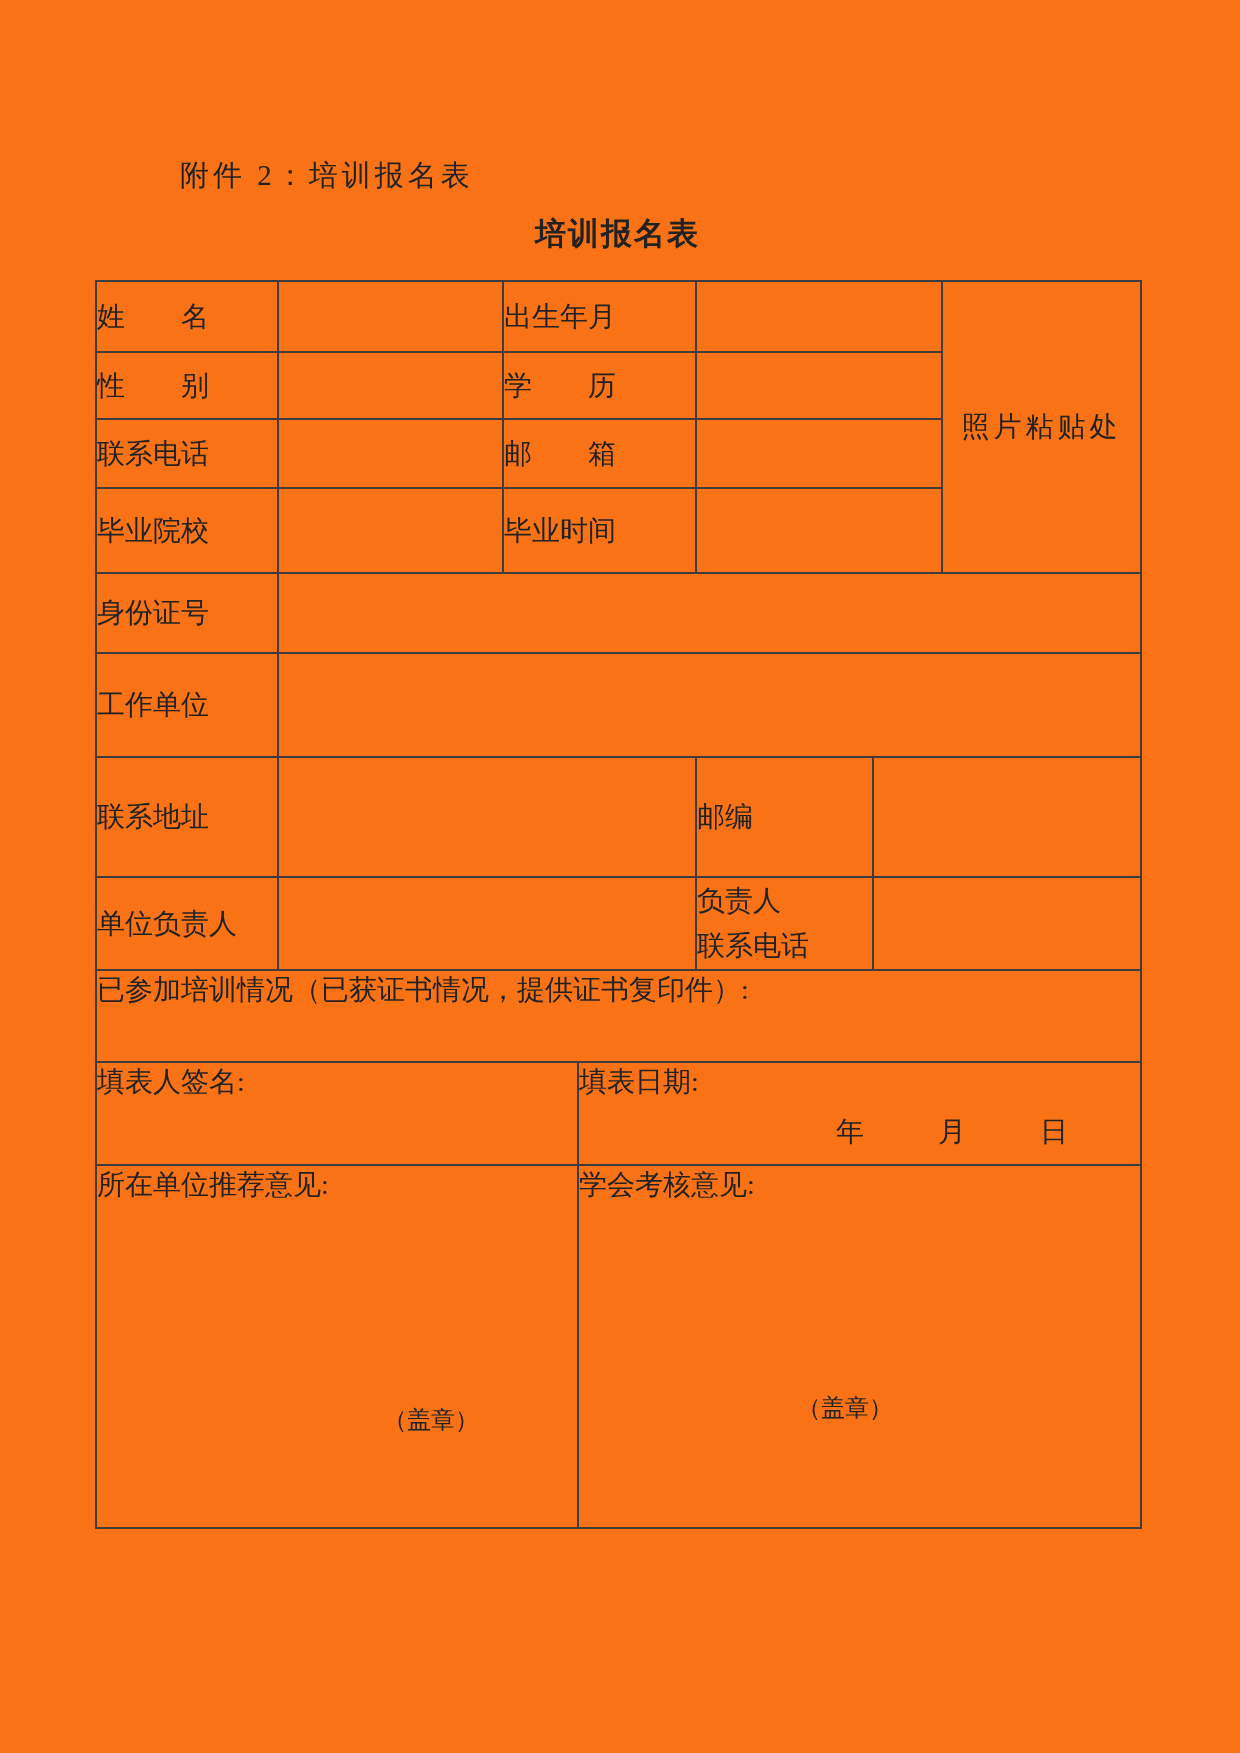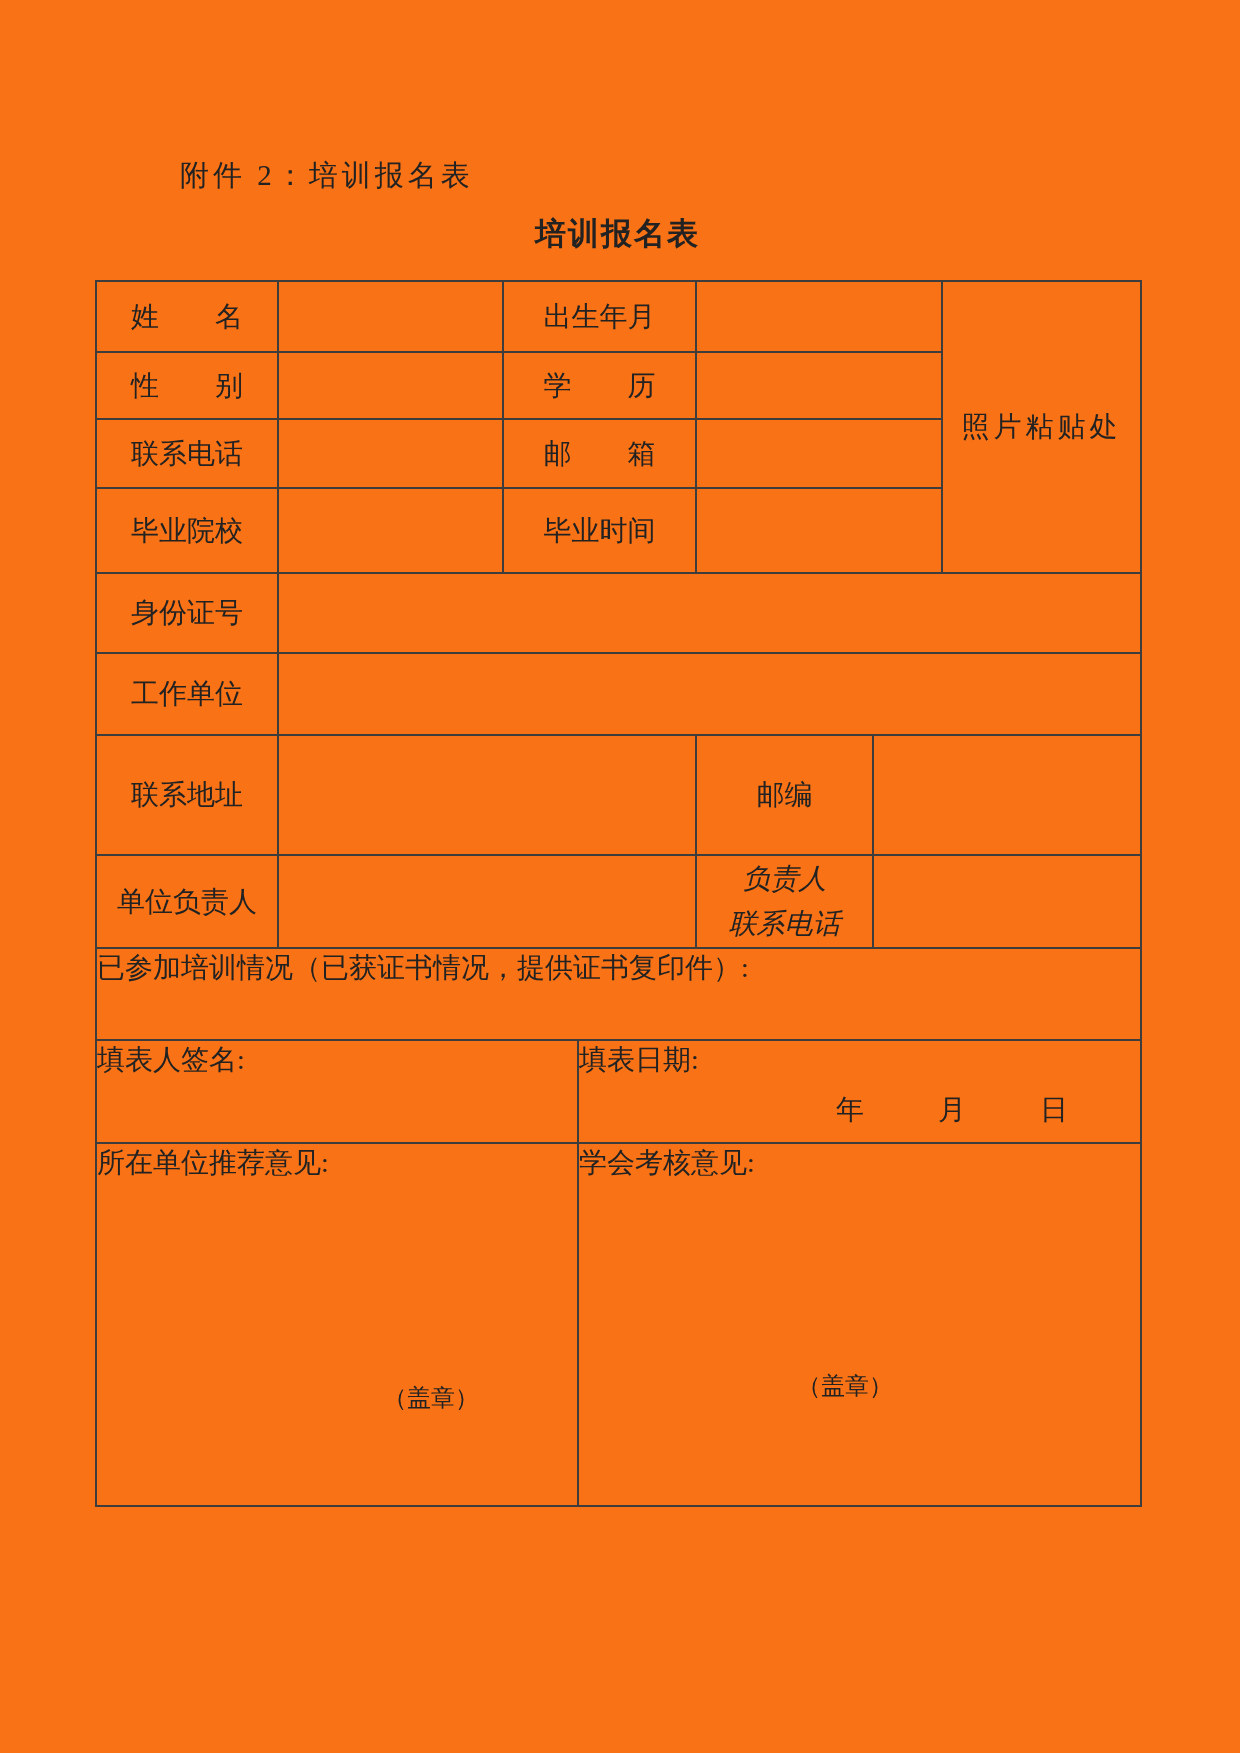--- a/index.html
+++ b/index.html
@@ -22,26 +22,26 @@
   table.form{
     position:absolute;left:95px;top:280px;width:1045px;
     border-collapse:collapse;table-layout:fixed;
   }
   table.form td{
     border:2px solid #3d3d3d;
     font-size:28px;
     padding:0;
     overflow:hidden;
   }
-  td.label{text-align:center;vertical-align:middle;white-space:nowrap;}
+  td.label{text-align:left;vertical-align:middle;white-space:nowrap;}
   td.value{}
   td.photo-cell{text-align:center;vertical-align:middle;letter-spacing:4px;}
   td.free{vertical-align:top;text-align:left;padding:8px 14px 0 16px;}
   td.opinion{position:relative;vertical-align:top;padding:8px 10px 0 14px;}
-  .two-line{line-height:1.6;font-style:italic;}
+  .two-line{line-height:1.6;}
   .date-line{
     text-align:right;
     padding-right:66px;
     margin-top:12px;
     letter-spacing:6px;
     white-space:nowrap;
   }
   .stamp{position:absolute;white-space:nowrap;font-size:24px;}
   .stamp-left{left:286px;top:238px;}
   .stamp-right{left:218px;top:226px;}
@@ -94,21 +94,21 @@
       <td class="value"></td>
       <td class="label" colspan="2">毕业时间</td>
       <td class="value" colspan="3"></td>
     </tr>
 
     <tr style="height:80px">
       <td class="label">身份证号</td>
       <td class="value" colspan="7"></td>
     </tr>
 
-    <tr style="height:82px">
+    <tr style="height:104px">
       <td class="label">工作单位</td>
       <td class="value" colspan="7"></td>
     </tr>
 
     <tr style="height:120px">
       <td class="label">联系地址</td>
       <td class="value" colspan="3"></td>
       <td class="label" colspan="2">邮编</td>
       <td class="value" colspan="2"></td>
     </tr>

